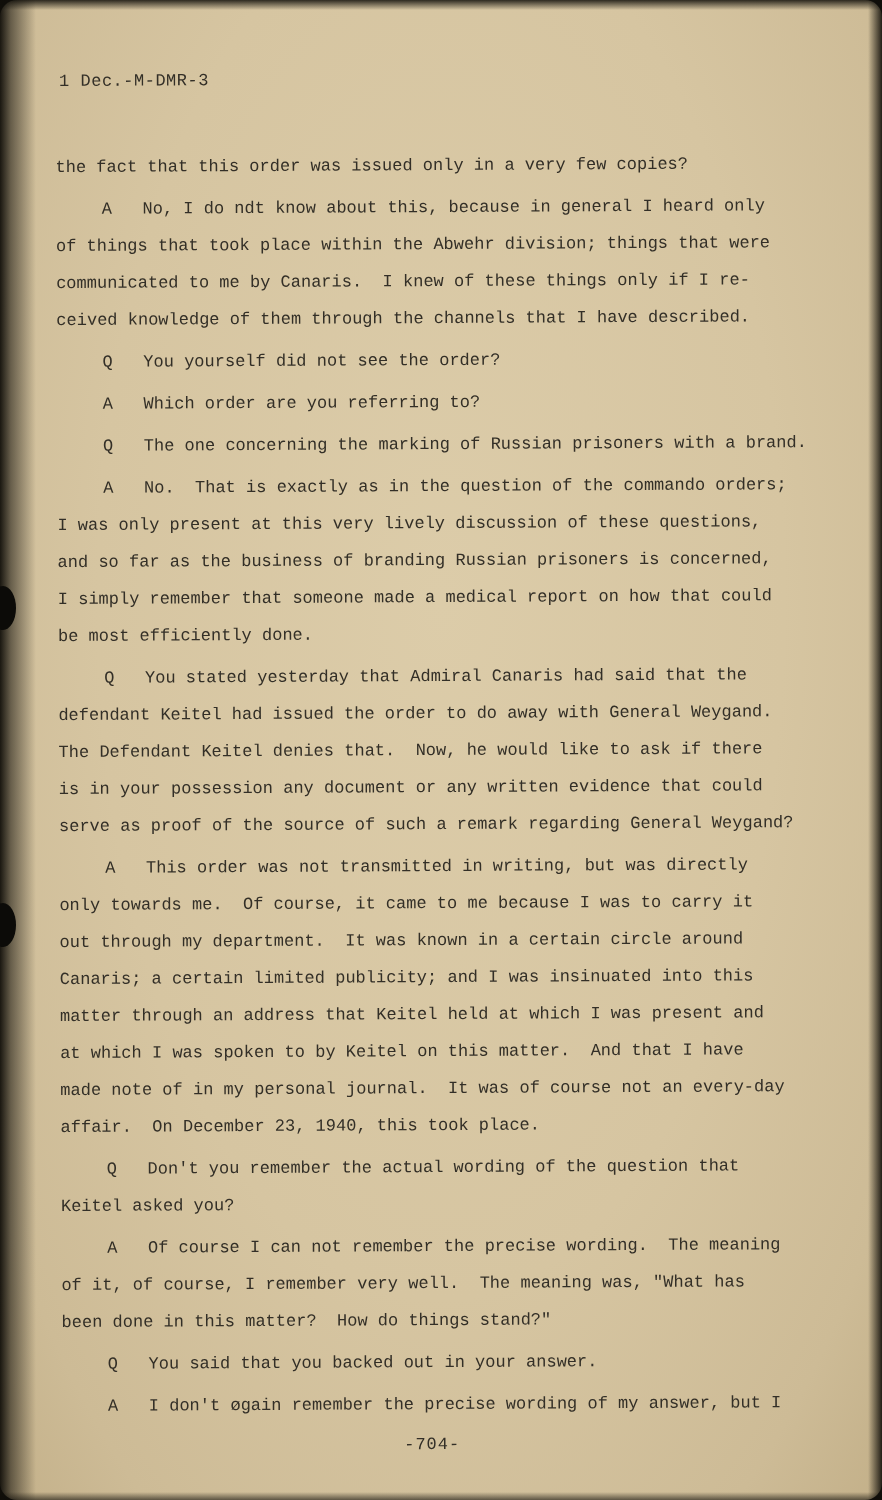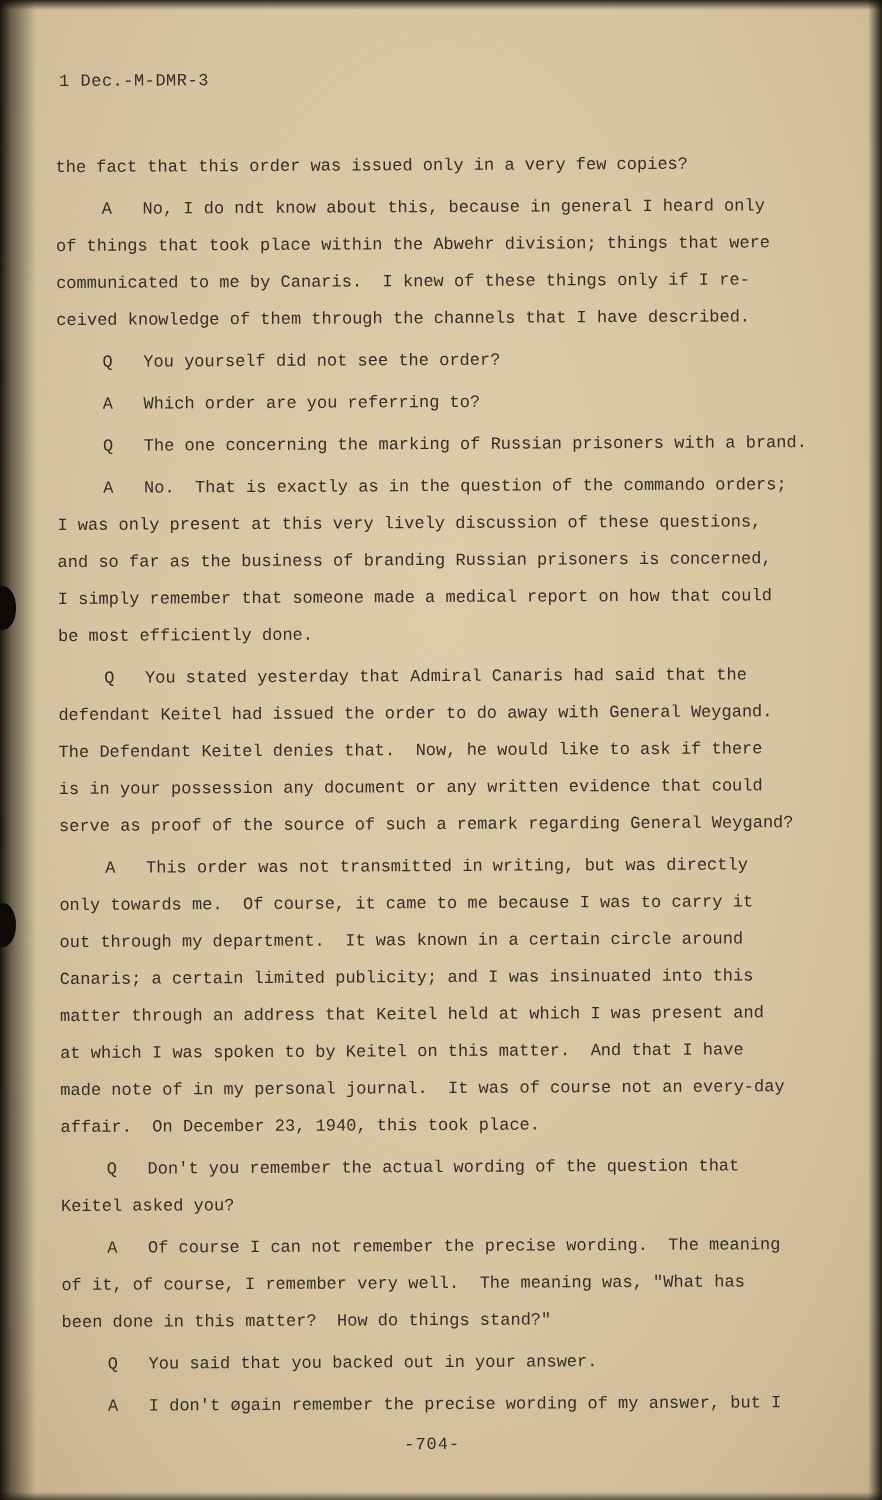--- a/index.html
+++ b/index.html
@@ -11,20 +11,21 @@
     width: 882px;
     height: 1500px;
     overflow: hidden;
     background: #0e0d0a;
     font-family: "Liberation Mono", "DejaVu Sans Mono", monospace;
   }
   .paper {
     position: absolute;
     inset: 0;
     background: radial-gradient(ellipse at 50% 40%, #dccca9 0%, #d6c5a1 55%, #cdbb96 85%, #c3b089 100%);
+    border-radius: 17px;
   }
   .edge-left {
     position: absolute;
     left: 0; top: 0; bottom: 0;
     width: 36px;
     background: linear-gradient(to right, rgba(16,14,9,0.95) 0%, rgba(16,14,9,0.55) 30%, rgba(16,14,9,0) 100%);
   }
   .edge-top {
     position: absolute;
     left: 0; right: 0; top: 0;

